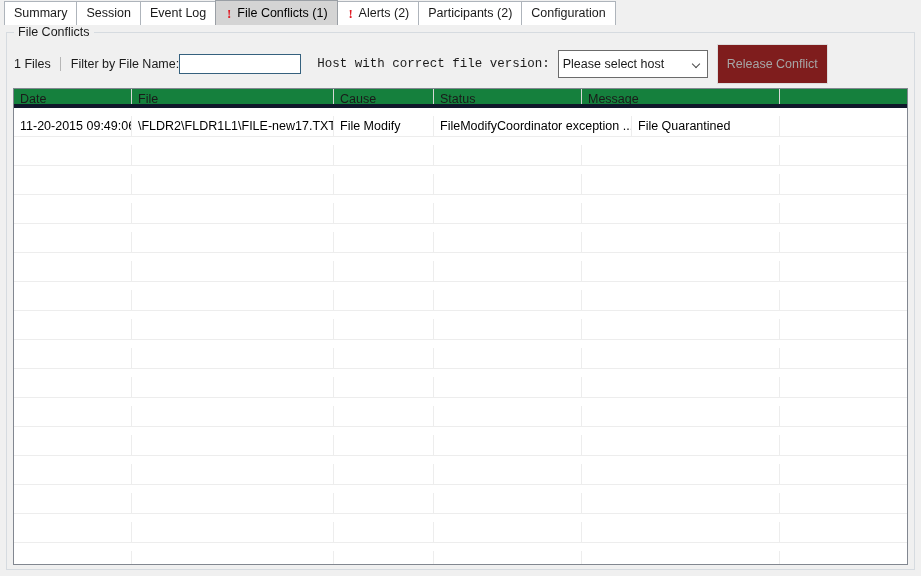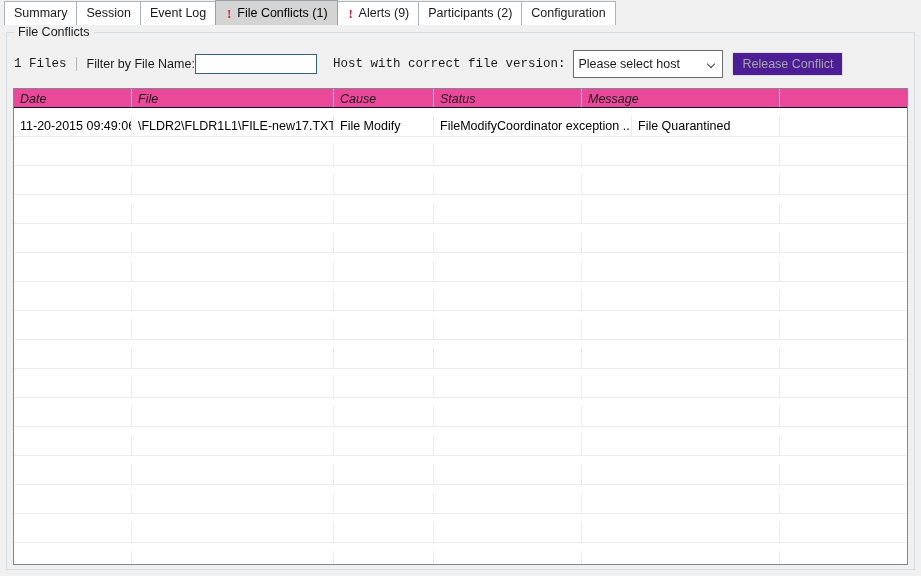--- a/index.html
+++ b/index.html
@@ -95,21 +95,21 @@
     position: absolute;
     left: 14px;
     top: 53px;
     height: 22px;
     display: flex;
     align-items: center;
     font-size: 12.5px;
     color: #1a1a1a;
     white-space: nowrap;
   }
-  .file-count { margin-right: 9px; font-family: Liberation Mono, monospace; }
+  .file-count { margin-right: 9px; }
   .vdivider {
     width: 1px;
     height: 14px;
     background: #b6b6b6;
     margin-right: 10px;
   }
   .filter-label { margin-right: 0; }
   .filter-input {
     width: 122px;
     height: 20px;
@@ -151,24 +151,24 @@
     left: 1px;
     top: 2px;
     width: 5px;
     height: 5px;
     border-right: 1.6px solid #4a4a4a;
     border-bottom: 1.6px solid #4a4a4a;
     transform: rotate(45deg);
   }
   .release-btn {
     margin-left: 9px;
-    height: 24px;
+    height: 40px;
     box-sizing: border-box;
     padding: 0 9px;
-    background: #4c1d95;
+    background: #7f1d1d;
     border: 1px solid #ddd;
     color: #a6a6a6;
     font-family: "Liberation Sans", sans-serif;
     font-size: 12.5px;
     line-height: 20px;
     cursor: default;
     user-select: none;
   }
 
   
@@ -179,24 +179,23 @@
     width: 895px;
     height: 477px;
     box-sizing: border-box;
     border: 1px solid #828790;
     background: #ffffff;
     overflow: hidden;
   }
   .grid-header {
     display: flex;
     height: 19px;
-    background: #ec4899;
-    border-bottom: 1px solid #0f172a;
-    box-sizing: border-box;
-    font-style: italic;
+    background: #15803d;
+    border-bottom: 4px solid #0f172a;
+    box-sizing: border-box;
   }
   .gh-cell {
     box-sizing: border-box;
     border-right: 1px solid #d8d8d8;
     padding: 2px 0 0 6px;
     font-size: 12.5px;
     color: #1a1a1a;
     line-height: 16px;
     overflow: hidden;
     white-space: nowrap;
@@ -247,21 +246,21 @@
   </div>
   <div class="tab">
     <span>Event Log</span>
   </div>
   <div class="tab selected">
     <span class="bang">!</span>
     <span>File Conflicts (1)</span>
   </div>
   <div class="tab">
     <span class="bang">!</span>
-    <span>Alerts (9)</span>
+    <span>Alerts (2)</span>
   </div>
   <div class="tab">
     <span>Participants (2)</span>
   </div>
   <div class="tab">
     <span>Configuration</span>
   </div>
 </div>
 
 <div class="groupbox"></div>

